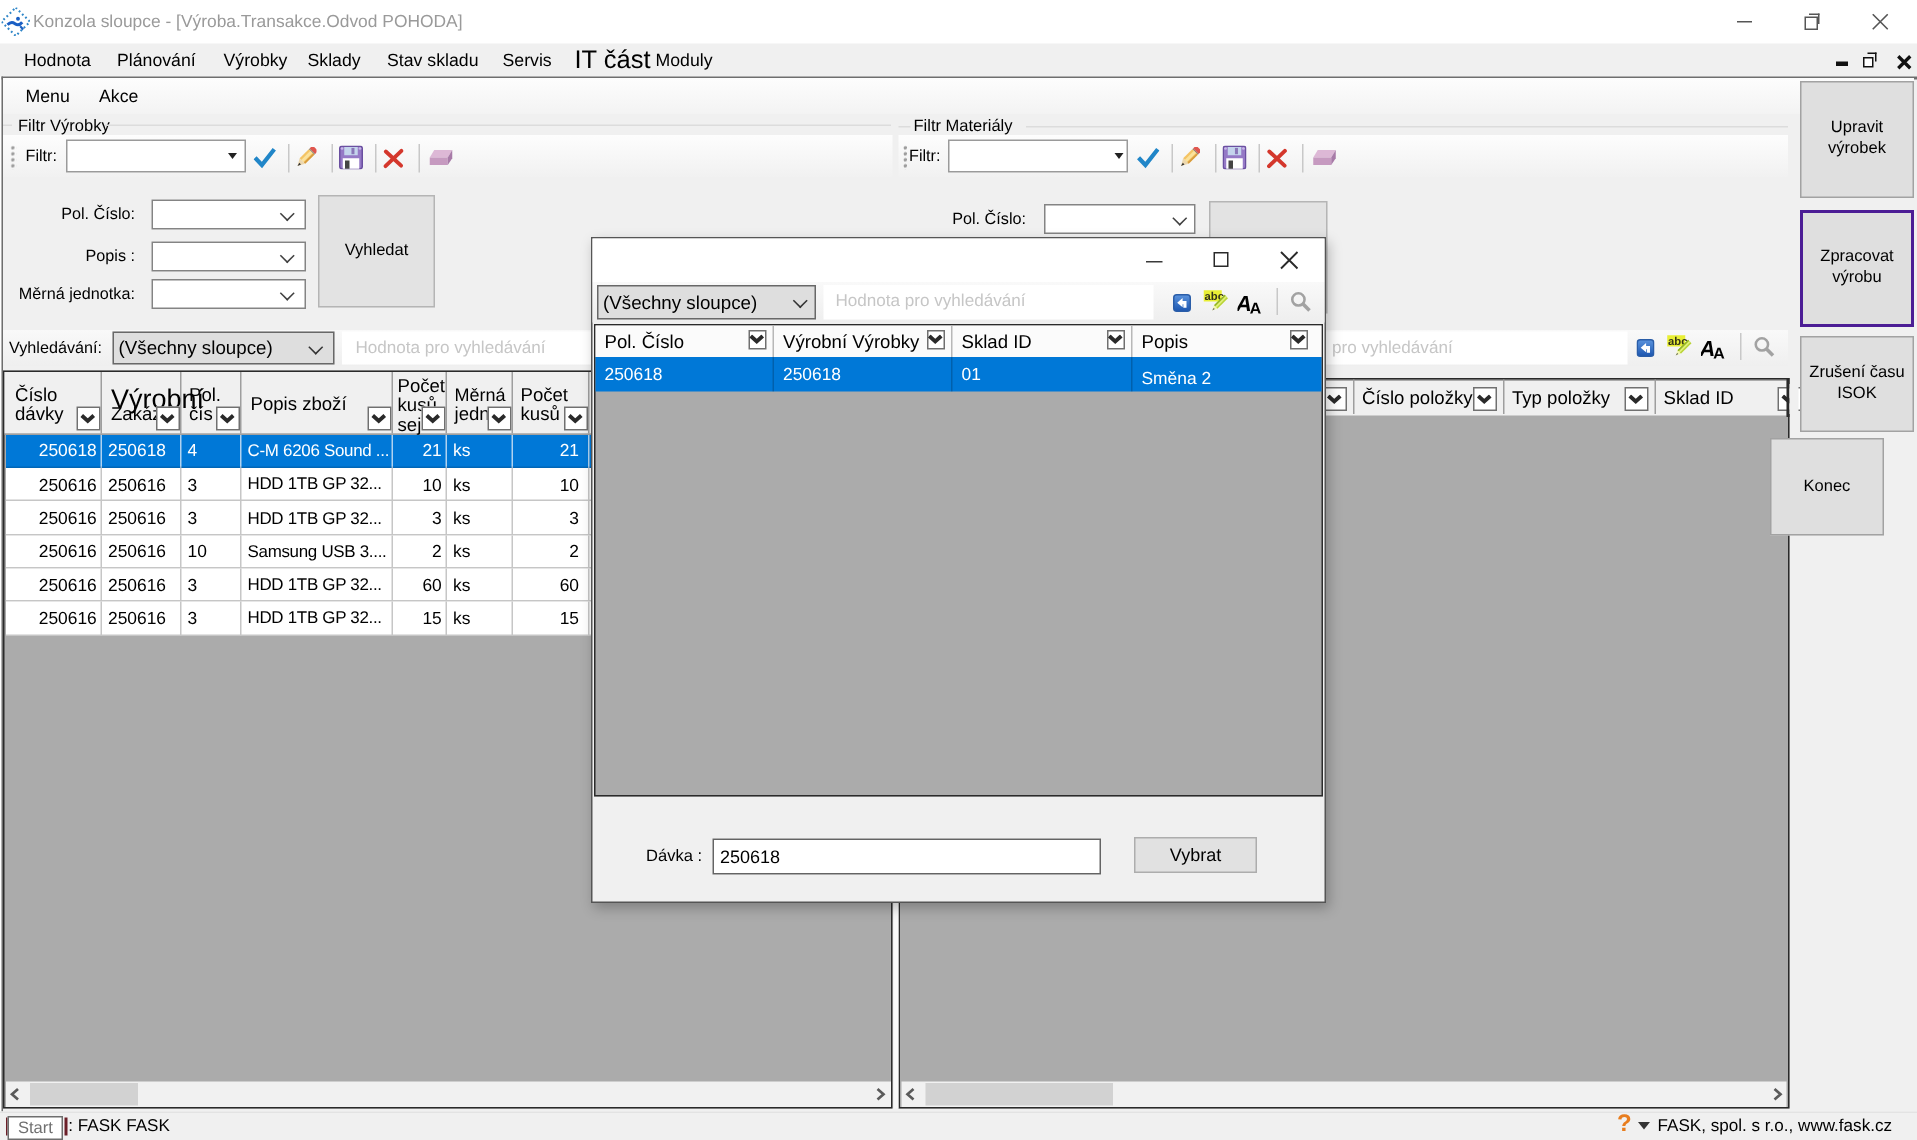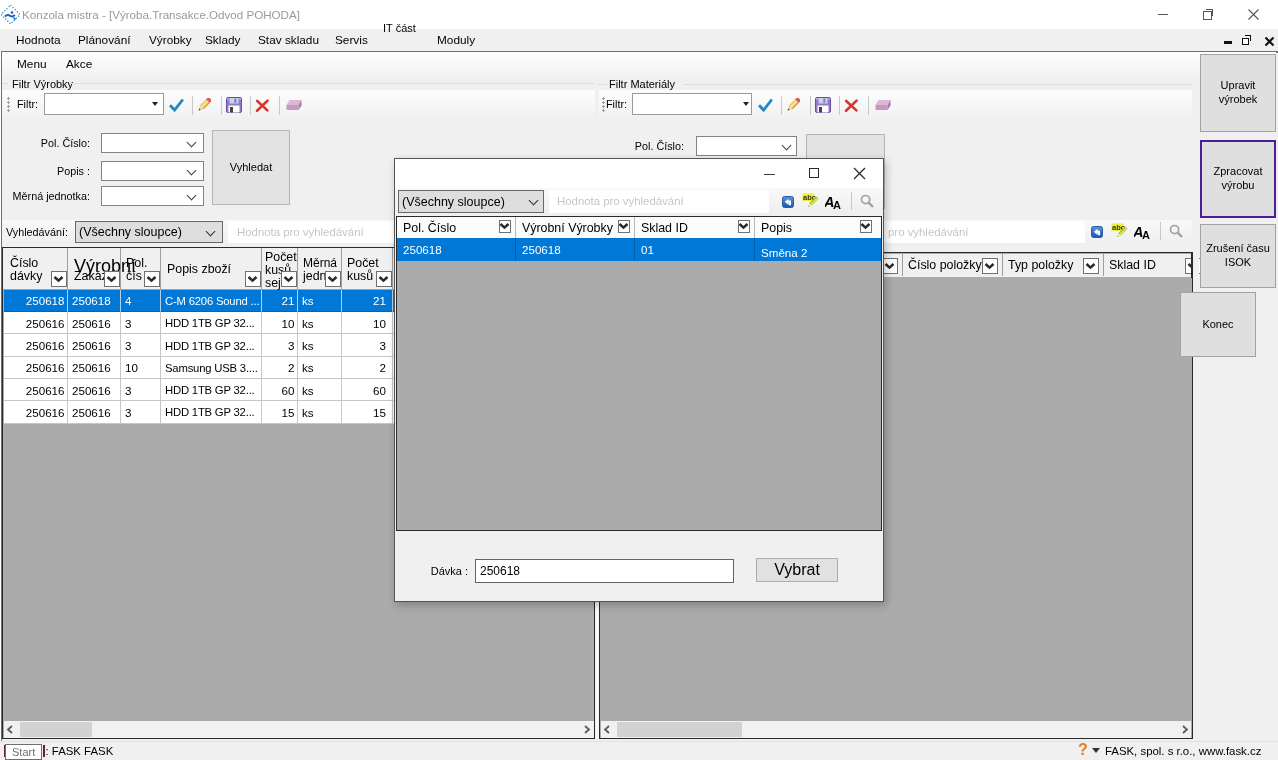--- a/index.html
+++ b/index.html
@@ -17,35 +17,35 @@
 <body>
 <div class="abs" style="left:0;top:0;width:1278px;height:29px;background:#fff"></div>
 <svg class="abs" style="left:1px;top:5px" width="19" height="19">
     <g transform="rotate(45 9.5 9.5)">
       <rect x="2.8" y="2.8" width="13.4" height="13.4" fill="none" stroke="#2e86c8" stroke-width="1.4" stroke-dasharray="1.2 1.8"></rect>
     </g>
     <path d="M4 11.5 Q6.5 9 9 10.8 Q11.5 12.6 13.8 9.8" stroke="#1a5fc4" stroke-width="2" fill="none"></path>
     <circle cx="11" cy="7.5" r="1.3" fill="#1a5fc4"></circle>
     <path d="M12.5 12.5 l2 2.2" stroke="#1a5fc4" stroke-width="1.4"></path>
   </svg>
-<div class="t" style="left:22px;top:0;height:29px;font-size:11.6px;color:#9a9a9a">Konzola mistra - [Výroba.Transakce.Odvod POHODA]</div>
+<div class="t" style="left:22px;top:0;height:29px;font-size:11.6px;color:#9a9a9a">Konzola sloupce - [Výroba.Transakce.Odvod POHODA]</div>
 <div class="abs" style="left:1158px;top:14px;width:10px;height:1px;background:#565656"></div>
 <div class="abs" style="left:1203px;top:11px;width:7px;height:7px;border:1px solid #565656"></div>
 <div class="abs" style="left:1206px;top:9px;width:6px;height:6px;border-top:1px solid #565656;border-right:1px solid #565656"></div>
 <svg class="abs" style="left:1248px;top:9px" width="11" height="11">
     <path d="M0.5 0.5 L10.5 10.5 M10.5 0.5 L0.5 10.5" stroke="#565656" stroke-width="1.1"></path>
   </svg>
 <div class="abs" style="left:0;top:29px;width:1278px;height:22px;background:#f0f0f0"></div>
 <div class="t" style="left:16px;top:29px;height:22px;font-size:11.8px">Hodnota</div>
 <div class="t" style="left:78px;top:29px;height:22px;font-size:11.8px">Plánování</div>
 <div class="t" style="left:149px;top:29px;height:22px;font-size:11.8px">Výrobky</div>
 <div class="t" style="left:205px;top:29px;height:22px;font-size:11.8px">Sklady</div>
 <div class="t" style="left:258px;top:29px;height:22px;font-size:11.8px">Stav skladu</div>
 <div class="t" style="left:335px;top:29px;height:22px;font-size:11.8px">Servis</div>
-<div class="t" style="left:383px;top:17px;height:22px;font-size:11px">IT část</div>
+<div class="t" style="left:383px;top:29px;height:22px;font-size:17px">IT část</div>
 <div class="t" style="left:437px;top:29px;height:22px;font-size:11.8px">Moduly</div>
 <div class="abs" style="left:1224px;top:41px;width:8px;height:2.5px;background:#111"></div>
 <div class="abs" style="left:1242px;top:38px;width:5px;height:5px;border:1.6px solid #111;background:#fff"></div>
 <div class="abs" style="left:1245px;top:35px;width:5px;height:5px;border-top:1.6px solid #111;border-right:1.6px solid #111"></div>
 <svg class="abs" style="left:1264px;top:36px" width="11" height="11">
     <path d="M1.5 1.5 L9.5 9.5 M9.5 1.5 L1.5 9.5" stroke="#111" stroke-width="2.2"></path>
   </svg>
 <div class="abs" style="left:1px;top:51px;width:1277px;height:690px;background:#f0f0f0;border-left:1px solid #6e6e6e;border-top:2px solid #6e6e6e;box-sizing:border-box"></div>
 <div class="abs" style="left:2px;top:52px;width:1274px;height:24px;background:linear-gradient(#fdfdfd,#f3f3f3)"></div>
 <div class="t" style="left:17px;top:52px;height:24px;font-size:11.8px">Menu</div>
@@ -458,21 +458,21 @@
 <div class="abs" style="left:515px;top:238px;width:1px;height:23px;background:rgba(0,0,0,0.2)"></div>
 <div class="abs" style="left:634px;top:238px;width:1px;height:23px;background:rgba(0,0,0,0.2)"></div>
 <div class="abs" style="left:754px;top:238px;width:1px;height:23px;background:rgba(0,0,0,0.2)"></div>
 <div class="t" style="left:403px;top:238px;height:23px;font-size:11.6px;color:#fff">250618</div>
 <div class="t" style="left:522px;top:238px;height:23px;font-size:11.6px;color:#fff">250618</div>
 <div class="t" style="left:641px;top:238px;height:23px;font-size:11.6px;color:#fff">01</div>
 <div class="t" style="left:761px;top:238px;height:29px;font-size:11.6px;color:#fff">Směna 2</div>
 <div class="t" style="left:433px;top:559px;width:35px;height:24px;justify-content:flex-end;font-size:11px">Dávka :</div>
 <div class="abs" style="left:475px;top:559px;width:259px;height:24px;background:#fff;border:1px solid #646464;box-sizing:border-box"></div>
 <div class="t" style="left:480px;top:559px;height:24px;font-size:12px">250618</div>
-<div class="btn" style="left:756px;top:558px;width:82px;height:24px;background:#e1e1e1;border-color:#adadad;font-size:16px">Vybrat</div>
+<div class="btn" style="left:756px;top:558px;width:82px;height:24px;background:#e1e1e1;border-color:#adadad;font-size:12px">Vybrat</div>
 <div class="abs" style="left:0;top:741px;width:1278px;height:19px;background:#f0f0f0;border-top:1px solid #e3e3e3;box-sizing:border-box"></div>
 <div class="abs" style="left:3.5px;top:745px;width:2px;height:12px;background:#6b1f28"></div>
 <div class="abs" style="left:42.8px;top:745px;width:2px;height:12px;background:#6b1f28"></div>
 <div class="abs" style="left:5px;top:744px;width:37px;height:16px;background:#fff;border:1px solid #6e6e6e;box-sizing:border-box"></div>
 <div class="t" style="left:12px;top:744px;height:15px;font-size:11px;color:#707070">Start</div>
 <div class="t" style="left:45.5px;top:741px;height:19px;font-size:11.4px">: FASK FASK</div>
 <div class="t" style="left:1078px;top:740px;height:19px;font-size:16px;font-weight:bold;color:#e87d1e">?</div>
 <div class="abs" style="left:1092px;top:748px;width:0;height:0;border-left:4px solid transparent;border-right:4px solid transparent;border-top:5px solid #333"></div>
 <div class="t" style="left:1105px;top:741px;height:19px;font-size:11.4px">FASK, spol. s r.o., www.fask.cz</div>
 

